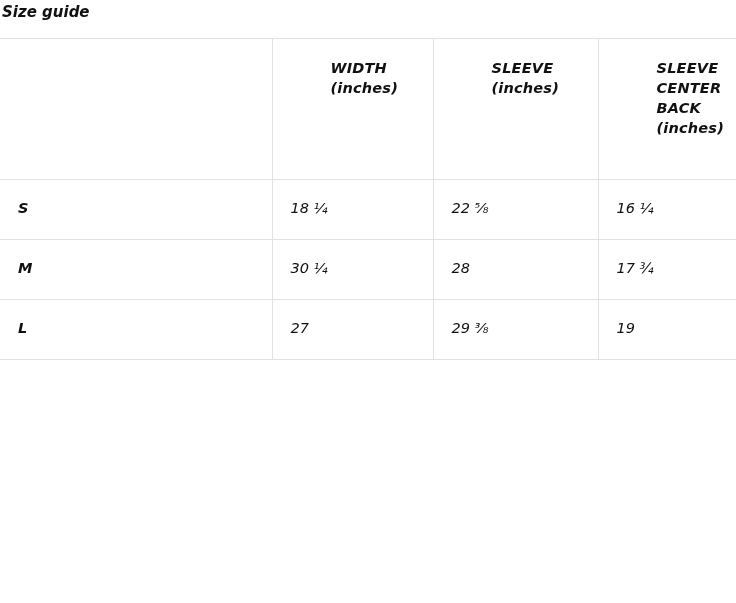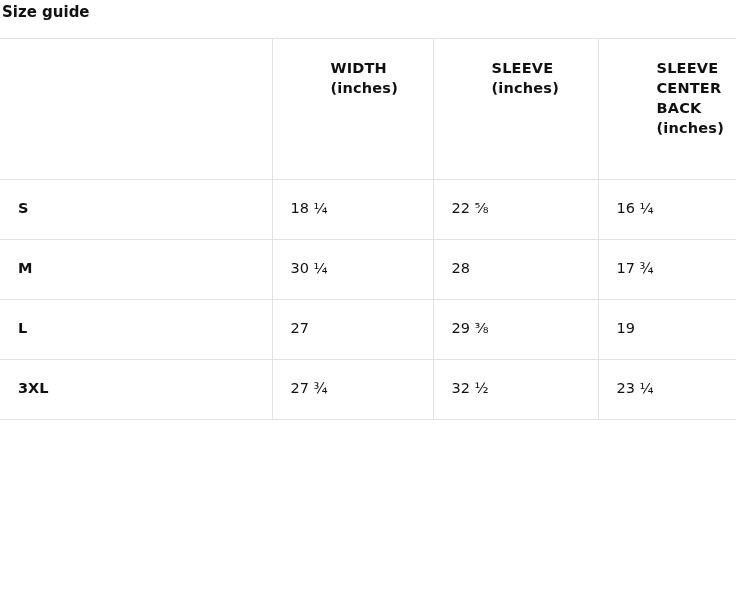--- a/index.html
+++ b/index.html
@@ -10,20 +10,21 @@
   body {
     width: 736px;
     height: 603px;
     font-family: "DejaVu Sans", "Liberation Sans", sans-serif;
     color: #111111;
     overflow: hidden;
   }
   .page {
     width: 736px;
     box-sizing: border-box;
+    font-style: italic;
   }
   .title {
     font-size: 15px;
     font-weight: bold;
     color: #111111;
     padding: 3px 0 0 2px;
     margin: 0 0 17px 0;
     line-height: 18px;
   }
   table.size-guide {
@@ -150,30 +151,16 @@
         <td class="cell vsep">
           <div class="cellinner">27</div>
         </td>
         <td class="cell vsep">
           <div class="cellinner">29 ⅜</div>
         </td>
         <td class="cell vsep">
           <div class="cellinner">19</div>
         </td>
       </tr>
-      <tr class="datarow">
-        <td class="cell sizelabel">
-          <div class="cellinner">3XL</div>
-        </td>
-        <td class="cell vsep">
-          <div class="cellinner">27 ¾</div>
-        </td>
-        <td class="cell vsep">
-          <div class="cellinner">32 ½</div>
-        </td>
-        <td class="cell vsep">
-          <div class="cellinner">23 ¼</div>
-        </td>
-      </tr>
     </tbody>
   </table>
 
 </div>
 
 </body></html>

